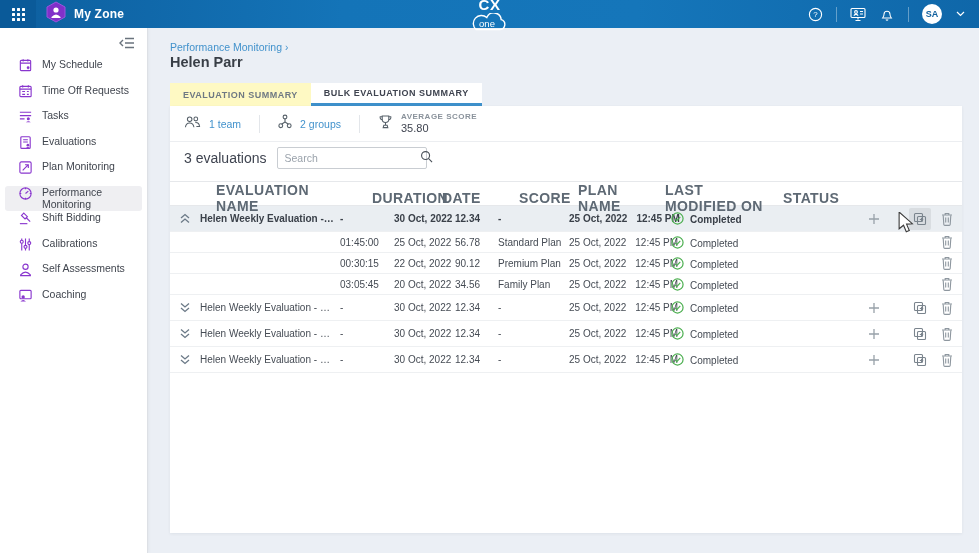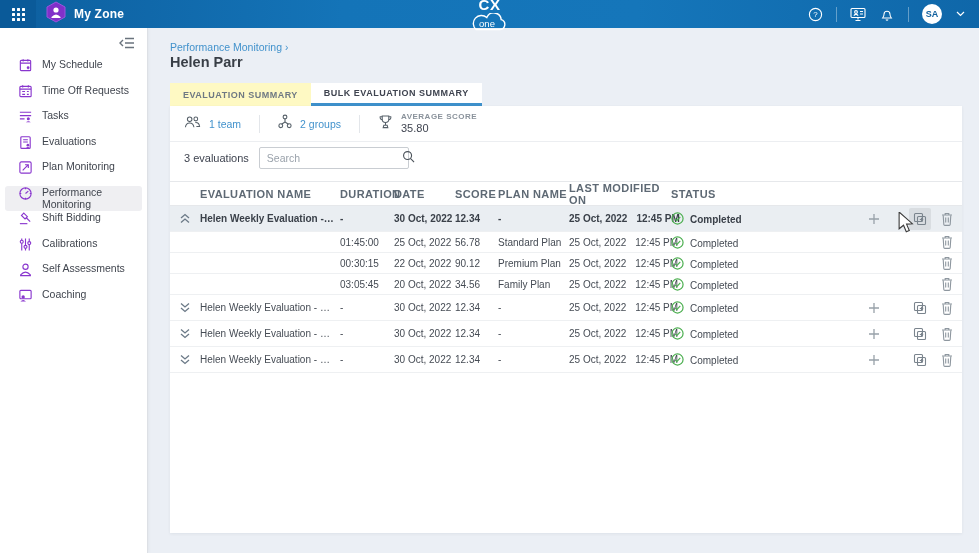--- a/index.html
+++ b/index.html
@@ -43,27 +43,27 @@
 
   .stats-row { height:36px; display:flex; align-items:center; padding-left:14px; border-bottom:1px solid #eceef1; }
   .stat { display:flex; align-items:center; gap:8px; }
   .stat-link { font-size:10.5px; color:#4292cc; cursor:pointer; }
   .stat-div { width:1px; height:18px; background:#e3e6ea; margin:0 18px; }
   .avg-labels { display:flex; flex-direction:column; line-height:1.25; }
   .avg-cap { font-size:8px; font-weight:bold; letter-spacing:.5px; color:#8a929b; }
   .avg-val { font-size:11px; color:#3f4450; }
 
   .toolbar { height:32px; display:flex; align-items:center; padding-left:14px; }
-  .eval-count { font-size:11px; color:#3f4450; margin-right:10px; }
+  .eval-count { font-size:14px; color:#3f4450; margin-right:10px; }
   .searchbox { width:150px; height:22px; border:1px solid #c9cdd2; border-radius:2px; background:#fff; display:flex; align-items:center; padding:0 7px; }
   .searchbox input { border:none; outline:none; flex:1; font-size:10.5px; font-family:"Liberation Sans",sans-serif; color:#3f4450; background:transparent; }
   .searchbox input::placeholder { color:#9aa2ab; }
 
   .tbl { --cols: 30px 140px 54px 61px 43px 71px 102px 1fr 112px; margin-top:7px; }
-  .thead { display:grid; grid-template-columns:var(--cols); align-items:center; height:25px; border-top:1px solid #e6e8eb; border-bottom:1px solid #e6e8eb; font-size:11px; font-weight:bold; letter-spacing:.4px; color:#5e6974; text-transform:uppercase; }
+  .thead { display:grid; grid-template-columns:var(--cols); align-items:center; height:25px; border-top:1px solid #e6e8eb; border-bottom:1px solid #e6e8eb; font-size:14px; font-weight:bold; letter-spacing:.4px; color:#5e6974; text-transform:uppercase;gap:16px; }
   .trow { display:grid; grid-template-columns:var(--cols); align-items:center; border-bottom:1px solid #eef0f2; font-size:10px; color:#454b54; background:#fff; }
   .trow.parent { height:26px; }
   .trow.child { height:21px; }
   .trow.selected { background:#eaeef2; font-weight:bold; color:#3a4049; }
   .c-chev { display:flex; justify-content:center; cursor:pointer; }
   .c-name { white-space:nowrap; overflow:hidden; text-overflow:ellipsis; padding-right:6px; }
   .c-mod { display:flex; gap:9px; white-space:nowrap; }
   .c-status { display:flex; align-items:flex-end; gap:6px; }
   .c-actions { display:flex; align-items:center; justify-content:flex-end; padding-right:9px; }
   .act { display:flex; align-items:center; justify-content:center; cursor:pointer; }

